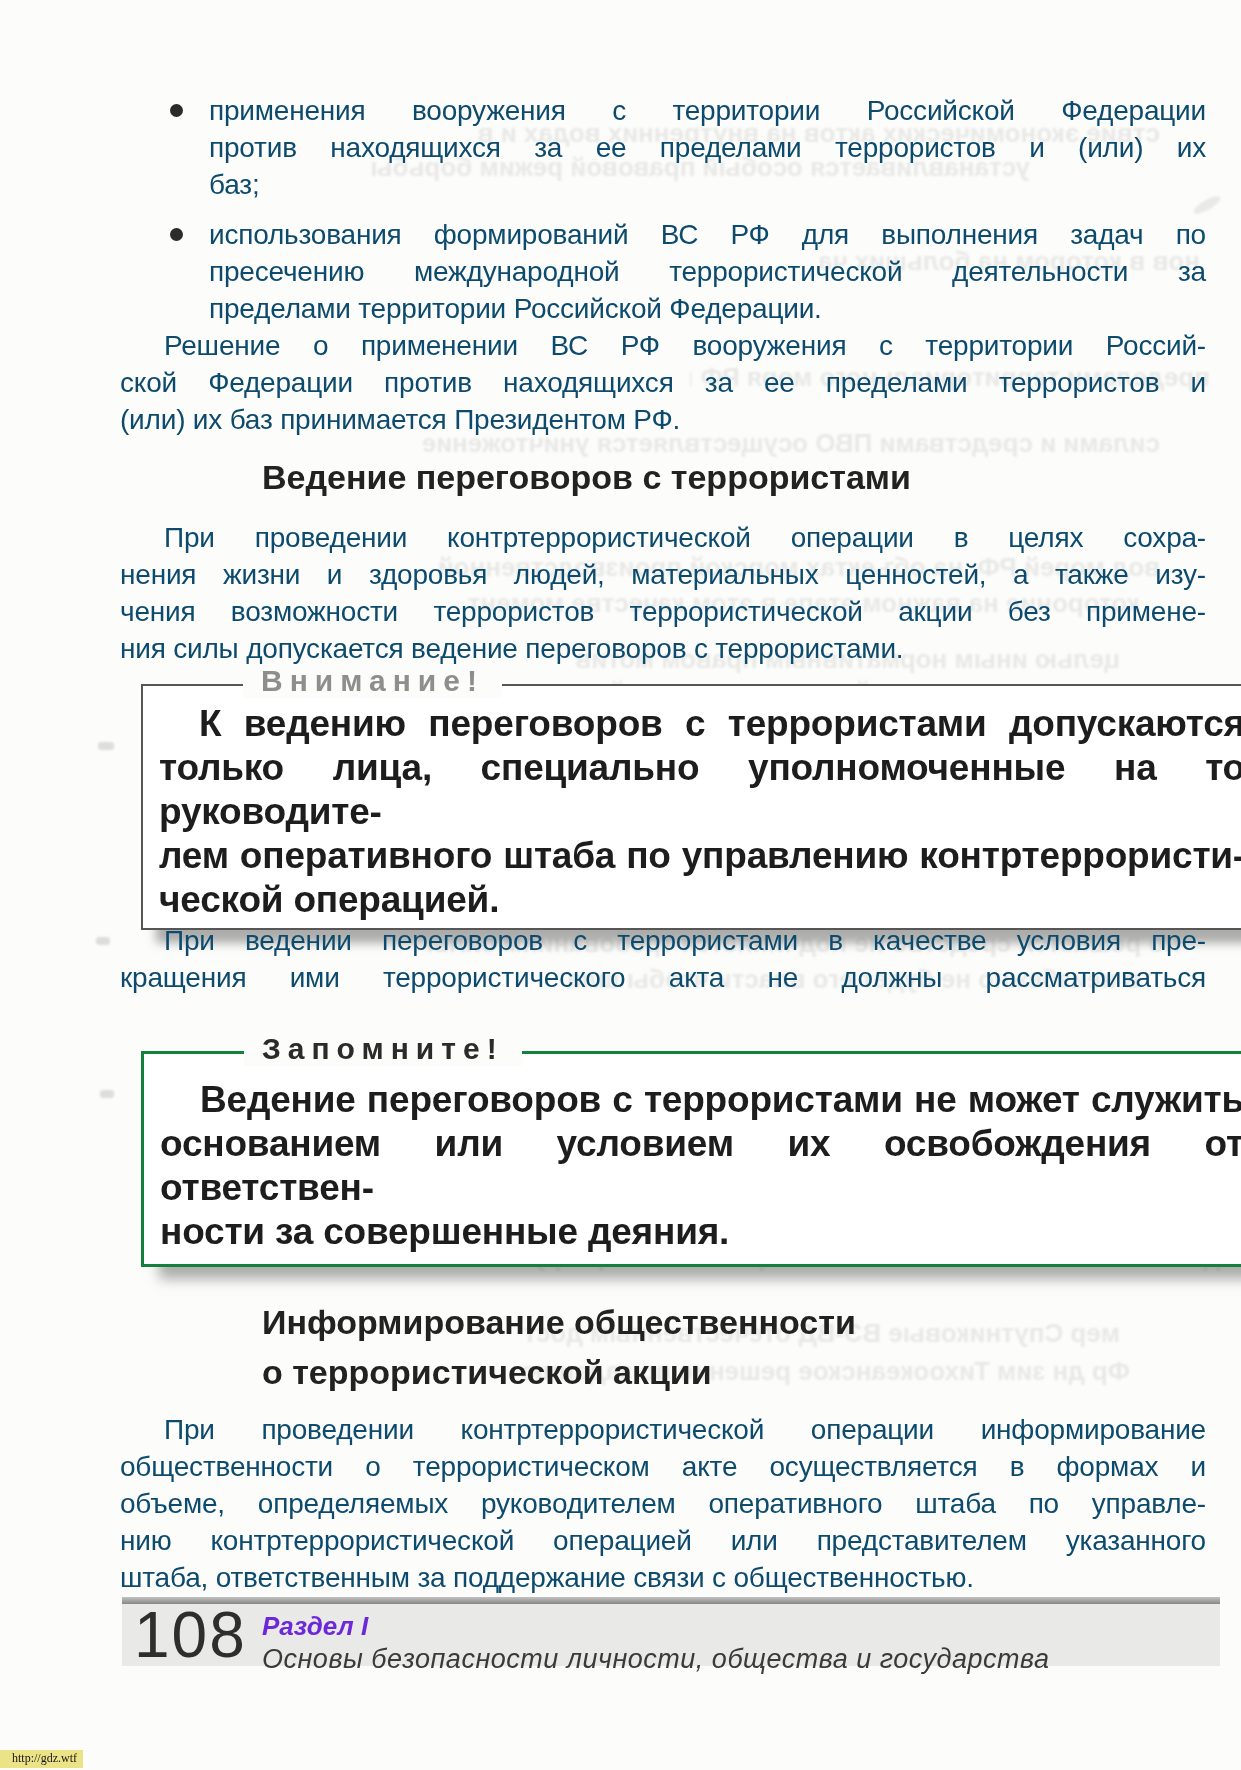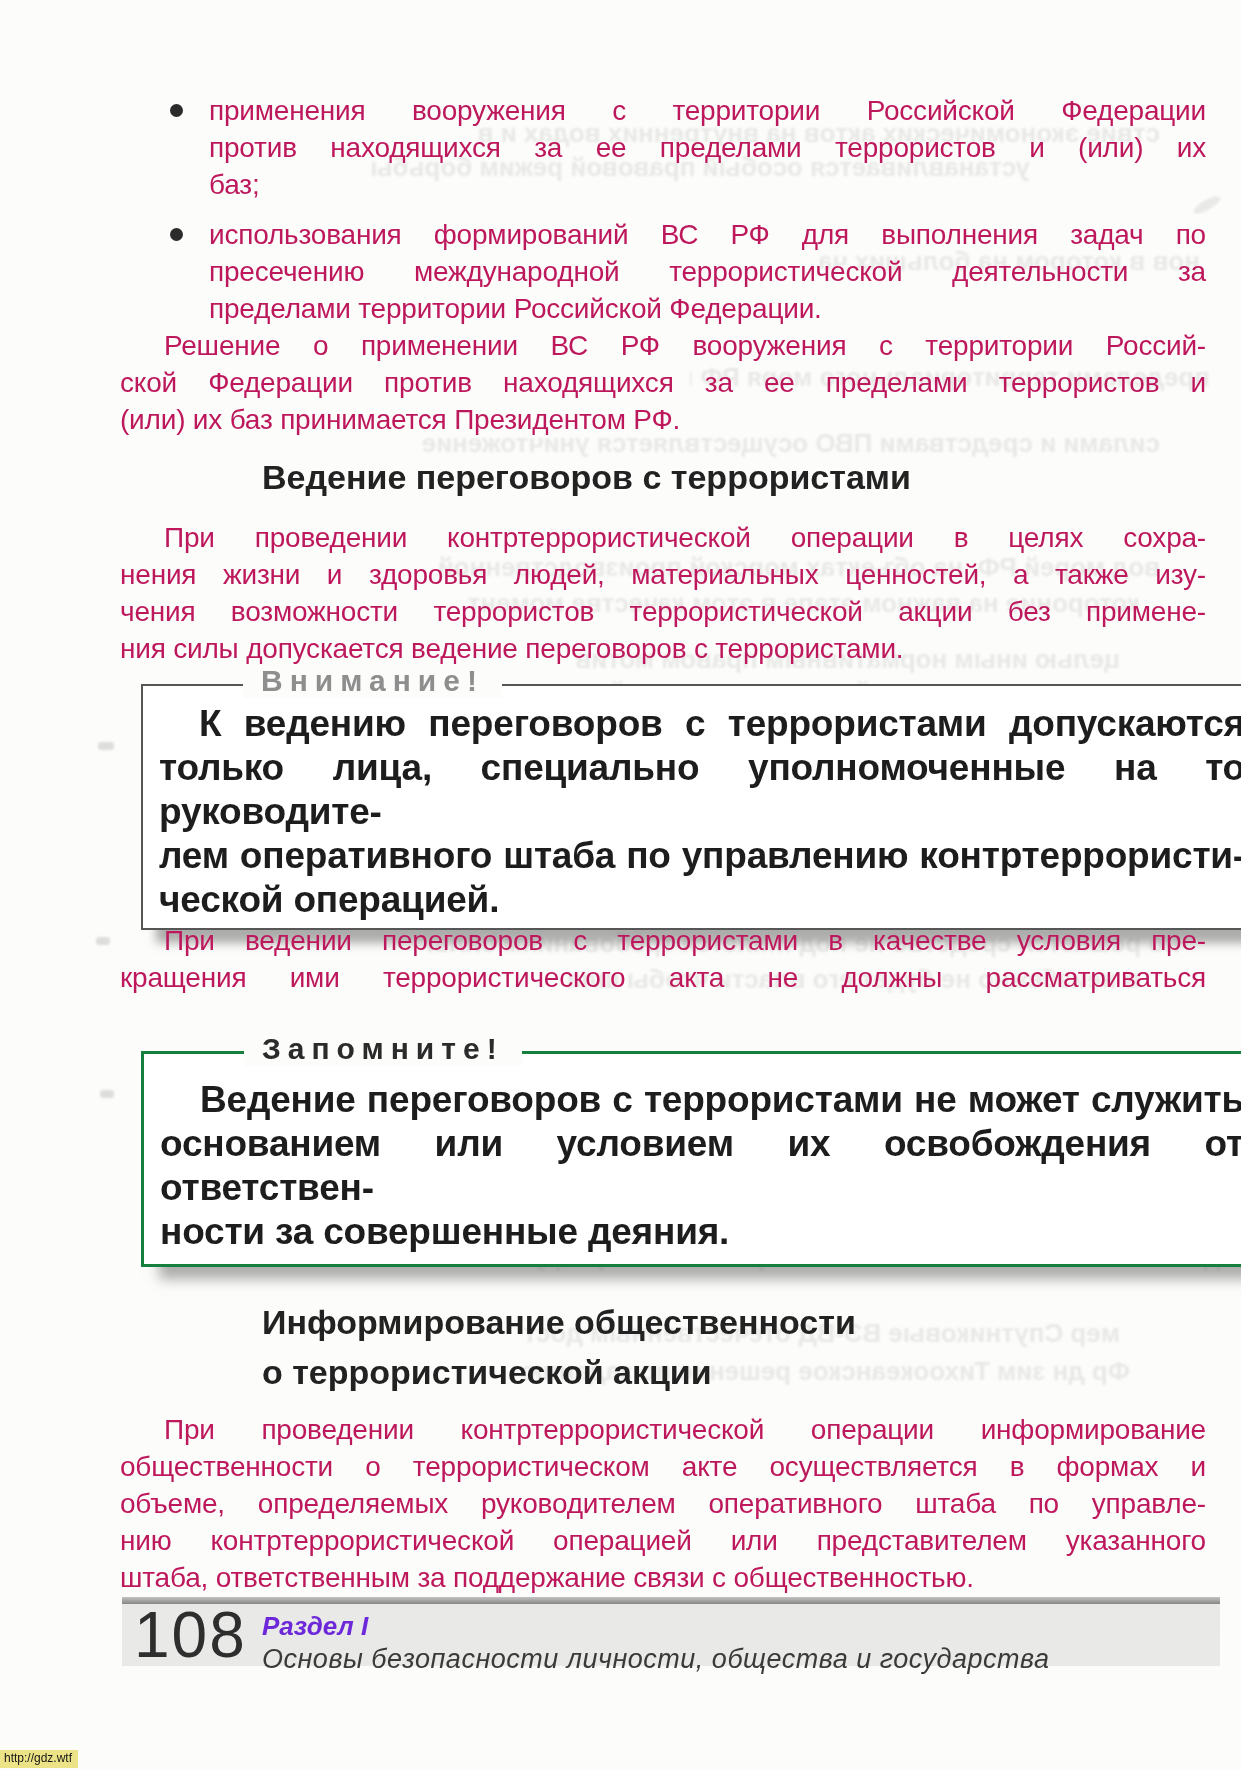--- a/index.html
+++ b/index.html
@@ -1,20 +1,20 @@
 <!DOCTYPE html>
 <html><head>
 <meta charset="utf-8">
 <style>
   html,body{margin:0;padding:0;background:#6f6f6f;}
   .page{position:relative;width:1241px;height:1770px;margin:0 auto;background:#fcfcfa;
         font-family:"Liberation Sans","DejaVu Sans",sans-serif;color:#333;overflow:hidden;}
 
   
-  .block{position:absolute;left:120px;width:1086px;font-size:28px;line-height:37px;letter-spacing:-0.2px;color:#be185d;}
+  .block{position:absolute;left:120px;width:1086px;font-size:28px;line-height:37px;letter-spacing:-0.2px;color:#0c4a6e;}
   .tl.just{text-align:justify;text-align-last:justify;}
   .tl.last{text-align:left;}
   .tl.ind{text-indent:44px;}
 
   
   .bullet{display:flex;}
   .bullet .dot{flex:0 0 auto;width:13px;height:13px;border-radius:50%;background:#2b2b2b;margin:12px 26px 0 50px;}
   .bullet .btext{flex:1 1 auto;}
 
   
@@ -34,21 +34,21 @@
   .boxtext .tl.ind{text-indent:40px;}
 
   
   #fbar{position:absolute;left:122px;top:1597px;width:1098px;height:7px;background:linear-gradient(#c2c2c2,#878787);}
   #fband{position:absolute;left:122px;top:1604px;width:1098px;height:62px;background:#e9e9e7;}
   #fnum{position:absolute;left:134px;top:1604px;font-size:64px;line-height:62px;letter-spacing:2px;color:#2e2e2e;}
   #fsec{position:absolute;left:262px;top:1610px;font-size:26px;line-height:32px;font-weight:bold;font-style:italic;color:#6d28d9;}
   #fsub{position:absolute;left:262px;top:1642px;font-size:27px;line-height:34px;font-style:italic;color:#3a3a3a;letter-spacing:.5px;}
 
   
-  #wm{position:absolute;left:0;top:1750px;background:#ece387;color:#161616;font-size:12px;line-height:15px;padding:1px 6px 2px 4px;}
+  #wm{position:absolute;left:0;top:1750px;background:#ece387;color:#161616;font-size:12px;line-height:15px;padding:1px 6px 2px 12px;font-family:Liberation Serif, serif;}
 
   
   .g{position:absolute;font-weight:bold;color:#8f8f8f;opacity:.18;filter:blur(1.3px);
      transform:scaleX(-1);white-space:nowrap;overflow:hidden;font-size:26px;line-height:30px;}
   .g0{top:118px;left:260px;width:900px;}
   .g1{top:152px;left:150px;width:880px;}
   .g2{top:246px;left:820px;width:380px;}
   .g3{top:362px;left:690px;width:520px;}
   .g4{top:428px;left:300px;width:860px;}
   .g5{top:552px;left:260px;width:900px;}

